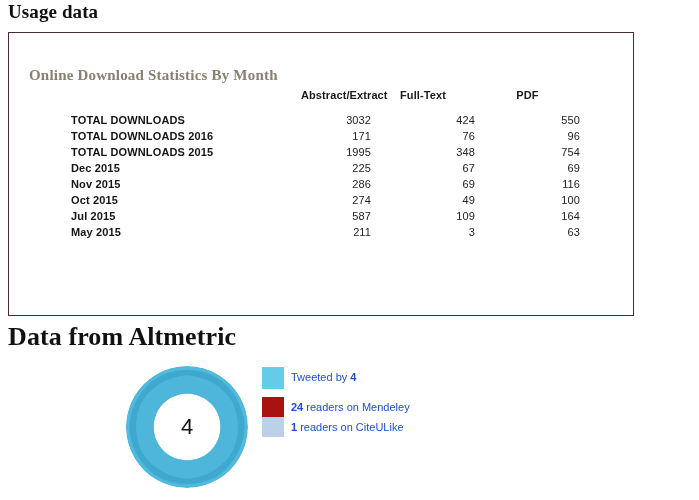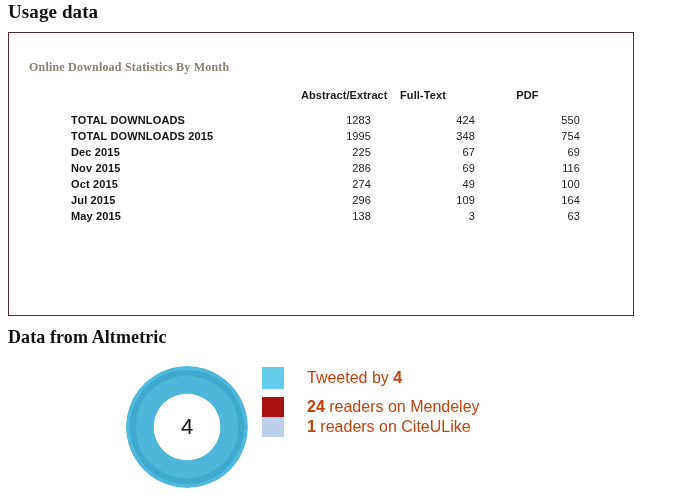--- a/index.html
+++ b/index.html
@@ -28,42 +28,42 @@
     white-space: nowrap;
   }
   #usage-heading {
     top: 0px;
     font-size: 19px;
     line-height: 24px;
     text-align: center;
   }
   #altmetric-heading {
     top: 325px;
-    font-size: 18px;
+    font-size: 26px;
     line-height: 24px;
   }
 
   
   #usage-panel {
     position: absolute;
     left: 8px;
     top: 32px;
     width: 626px;
     height: 284px;
     border: 1.5px solid #4d2a39;
     background: #ffffff;
     box-sizing: border-box;
   }
 
   #table-caption {
     position: absolute;
     left: 20px;
-    top: 27px;
+    top: 34px;
     font-family: "Liberation Serif", serif;
-    font-size: 12px;
+    font-size: 15px;
     font-weight: bold;
     color: #8a8072;
     letter-spacing: 0.2px;
     white-space: nowrap;
   }
 
   
   #stats-table {
     position: absolute;
     left: 0px;
@@ -171,24 +171,23 @@
     width: 22px;
     height: 22px;
   }
   .legend-text {
     position: absolute;
     left: 29px;
     top: 0;
     height: 22px;
     line-height: 21px;
     font-family: "Liberation Sans", sans-serif;
-    font-size: 16px;
-    color: #c2410c;
+    font-size: 11px;
+    color: #1d4ed8;
     white-space: nowrap;
-    margin-left: 16px;
   }
   .legend-text b { font-weight: bold; }
 
   #legend-row-twitter    { top: 12px; }
   #legend-row-mendeley   { top: 42px; }
   #legend-row-citeulike  { top: 62px; }
 
   #legend-row-mendeley  .legend-swatch { height: 20px; }
   #legend-row-citeulike .legend-swatch { height: 20px; }
   #legend-row-mendeley  .legend-text   { line-height: 20px; height: 20px; }
@@ -216,23 +215,30 @@
         <th class="h-label"></th>
         <th class="h-num">Abstract/Extract</th>
         <th class="h-num">Full-Text</th>
         <th class="h-num">PDF</th>
         <th></th>
       </tr>
     </thead>
     <tbody id="stats-tbody">
         <tr>
           <td class="c-label">TOTAL DOWNLOADS</td>
-          <td class="c-num">1283</td>
+          <td class="c-num">3032</td>
           <td class="c-num">424</td>
           <td class="c-num">550</td>
+          <td></td>
+        </tr>
+        <tr>
+          <td class="c-label">TOTAL DOWNLOADS 2016</td>
+          <td class="c-num">171</td>
+          <td class="c-num">76</td>
+          <td class="c-num">96</td>
           <td></td>
         </tr>
         <tr>
           <td class="c-label">TOTAL DOWNLOADS 2015</td>
           <td class="c-num">1995</td>
           <td class="c-num">348</td>
           <td class="c-num">754</td>
           <td></td>
         </tr>
         <tr>
@@ -251,28 +257,28 @@
         </tr>
         <tr>
           <td class="c-label">Oct 2015</td>
           <td class="c-num">274</td>
           <td class="c-num">49</td>
           <td class="c-num">100</td>
           <td></td>
         </tr>
         <tr>
           <td class="c-label">Jul 2015</td>
-          <td class="c-num">296</td>
+          <td class="c-num">587</td>
           <td class="c-num">109</td>
           <td class="c-num">164</td>
           <td></td>
         </tr>
         <tr>
           <td class="c-label">May 2015</td>
-          <td class="c-num">138</td>
+          <td class="c-num">211</td>
           <td class="c-num">3</td>
           <td class="c-num">63</td>
           <td></td>
         </tr>
       </tbody>
   </table>
 </div>
 
 <div class="section-heading" id="altmetric-heading">Data from Altmetric</div>
 

